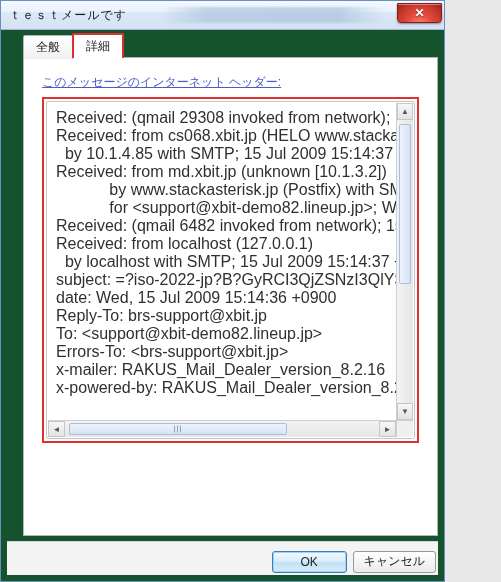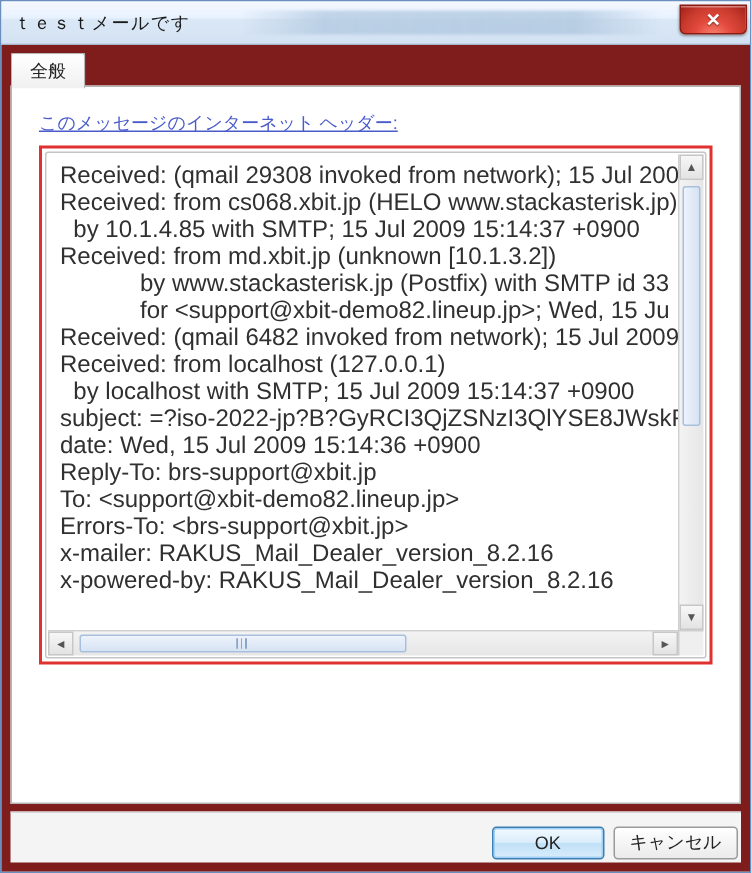--- a/index.html
+++ b/index.html
@@ -7,21 +7,21 @@
   body {
     font-family: "Meiryo UI", "MS UI Gothic", Tahoma, sans-serif;
     font-size: 12px;
     background: #e8e8e8;
     width: 501px;
     height: 582px;
     position: relative;
   }
   .window {
     position: relative;
-    width: 501px;
+    width: 445px;
     height: 582px;
     background: #fff;
     border: 1px solid #6a8fbf;
     box-shadow: inset 0 0 0 1px #d9e6f7;
   }
   .titlebar {
     height: 29px;
     background: linear-gradient(to bottom,#f5f8ff 0%,#e7f2ff 40%,#dbe8f6 41%,#d3e2f3 100%);
     border-bottom: 1px solid #a5b5cc;
     display: flex;
@@ -64,22 +64,22 @@
     cursor: pointer;
   }
   .close-x {
     font-size: 12px;
     text-shadow: 0 1px 1px rgba(0,0,0,0.5);
   }
   .client {
     position: absolute;
     top: 29px;
     left: 0; right: 0; bottom: 0;
-    background: #7f1d1d;
-    padding: 6px 6px 44px 6px;
+    background: #14532d;
+    padding: 6px 6px 44px 22px;
   }
   .tabs {
     display: flex;
     align-items: flex-end;
     height: 22px;
     position: relative;
     z-index: 2;
   }
   .tab {
     padding: 3px 12px 3px 12px;
@@ -271,20 +271,21 @@
     <span class="title-smudge"></span>
     <div class="close-btn">
       <span class="close-x">✕</span>
     </div>
   </div>
 
   <div class="client">
 
     <div class="tabs">
       <div class="tab general">全般</div>
+      <div class="tab details">詳細</div>
     </div>
 
     <div class="tabpanel">
       <div class="panel-label">このメッセージのインターネット ヘッダー:</div>
 
       <div class="headers-wrap">
         <div class="headers-box">
           <div class="headers-content" id="headers-content">Received: (qmail 29308 invoked from network); 15 Jul 2009
 Received: from cs068.xbit.jp (HELO www.stackasterisk.jp) (
   by 10.1.4.85 with SMTP; 15 Jul 2009 15:14:37 +0900

